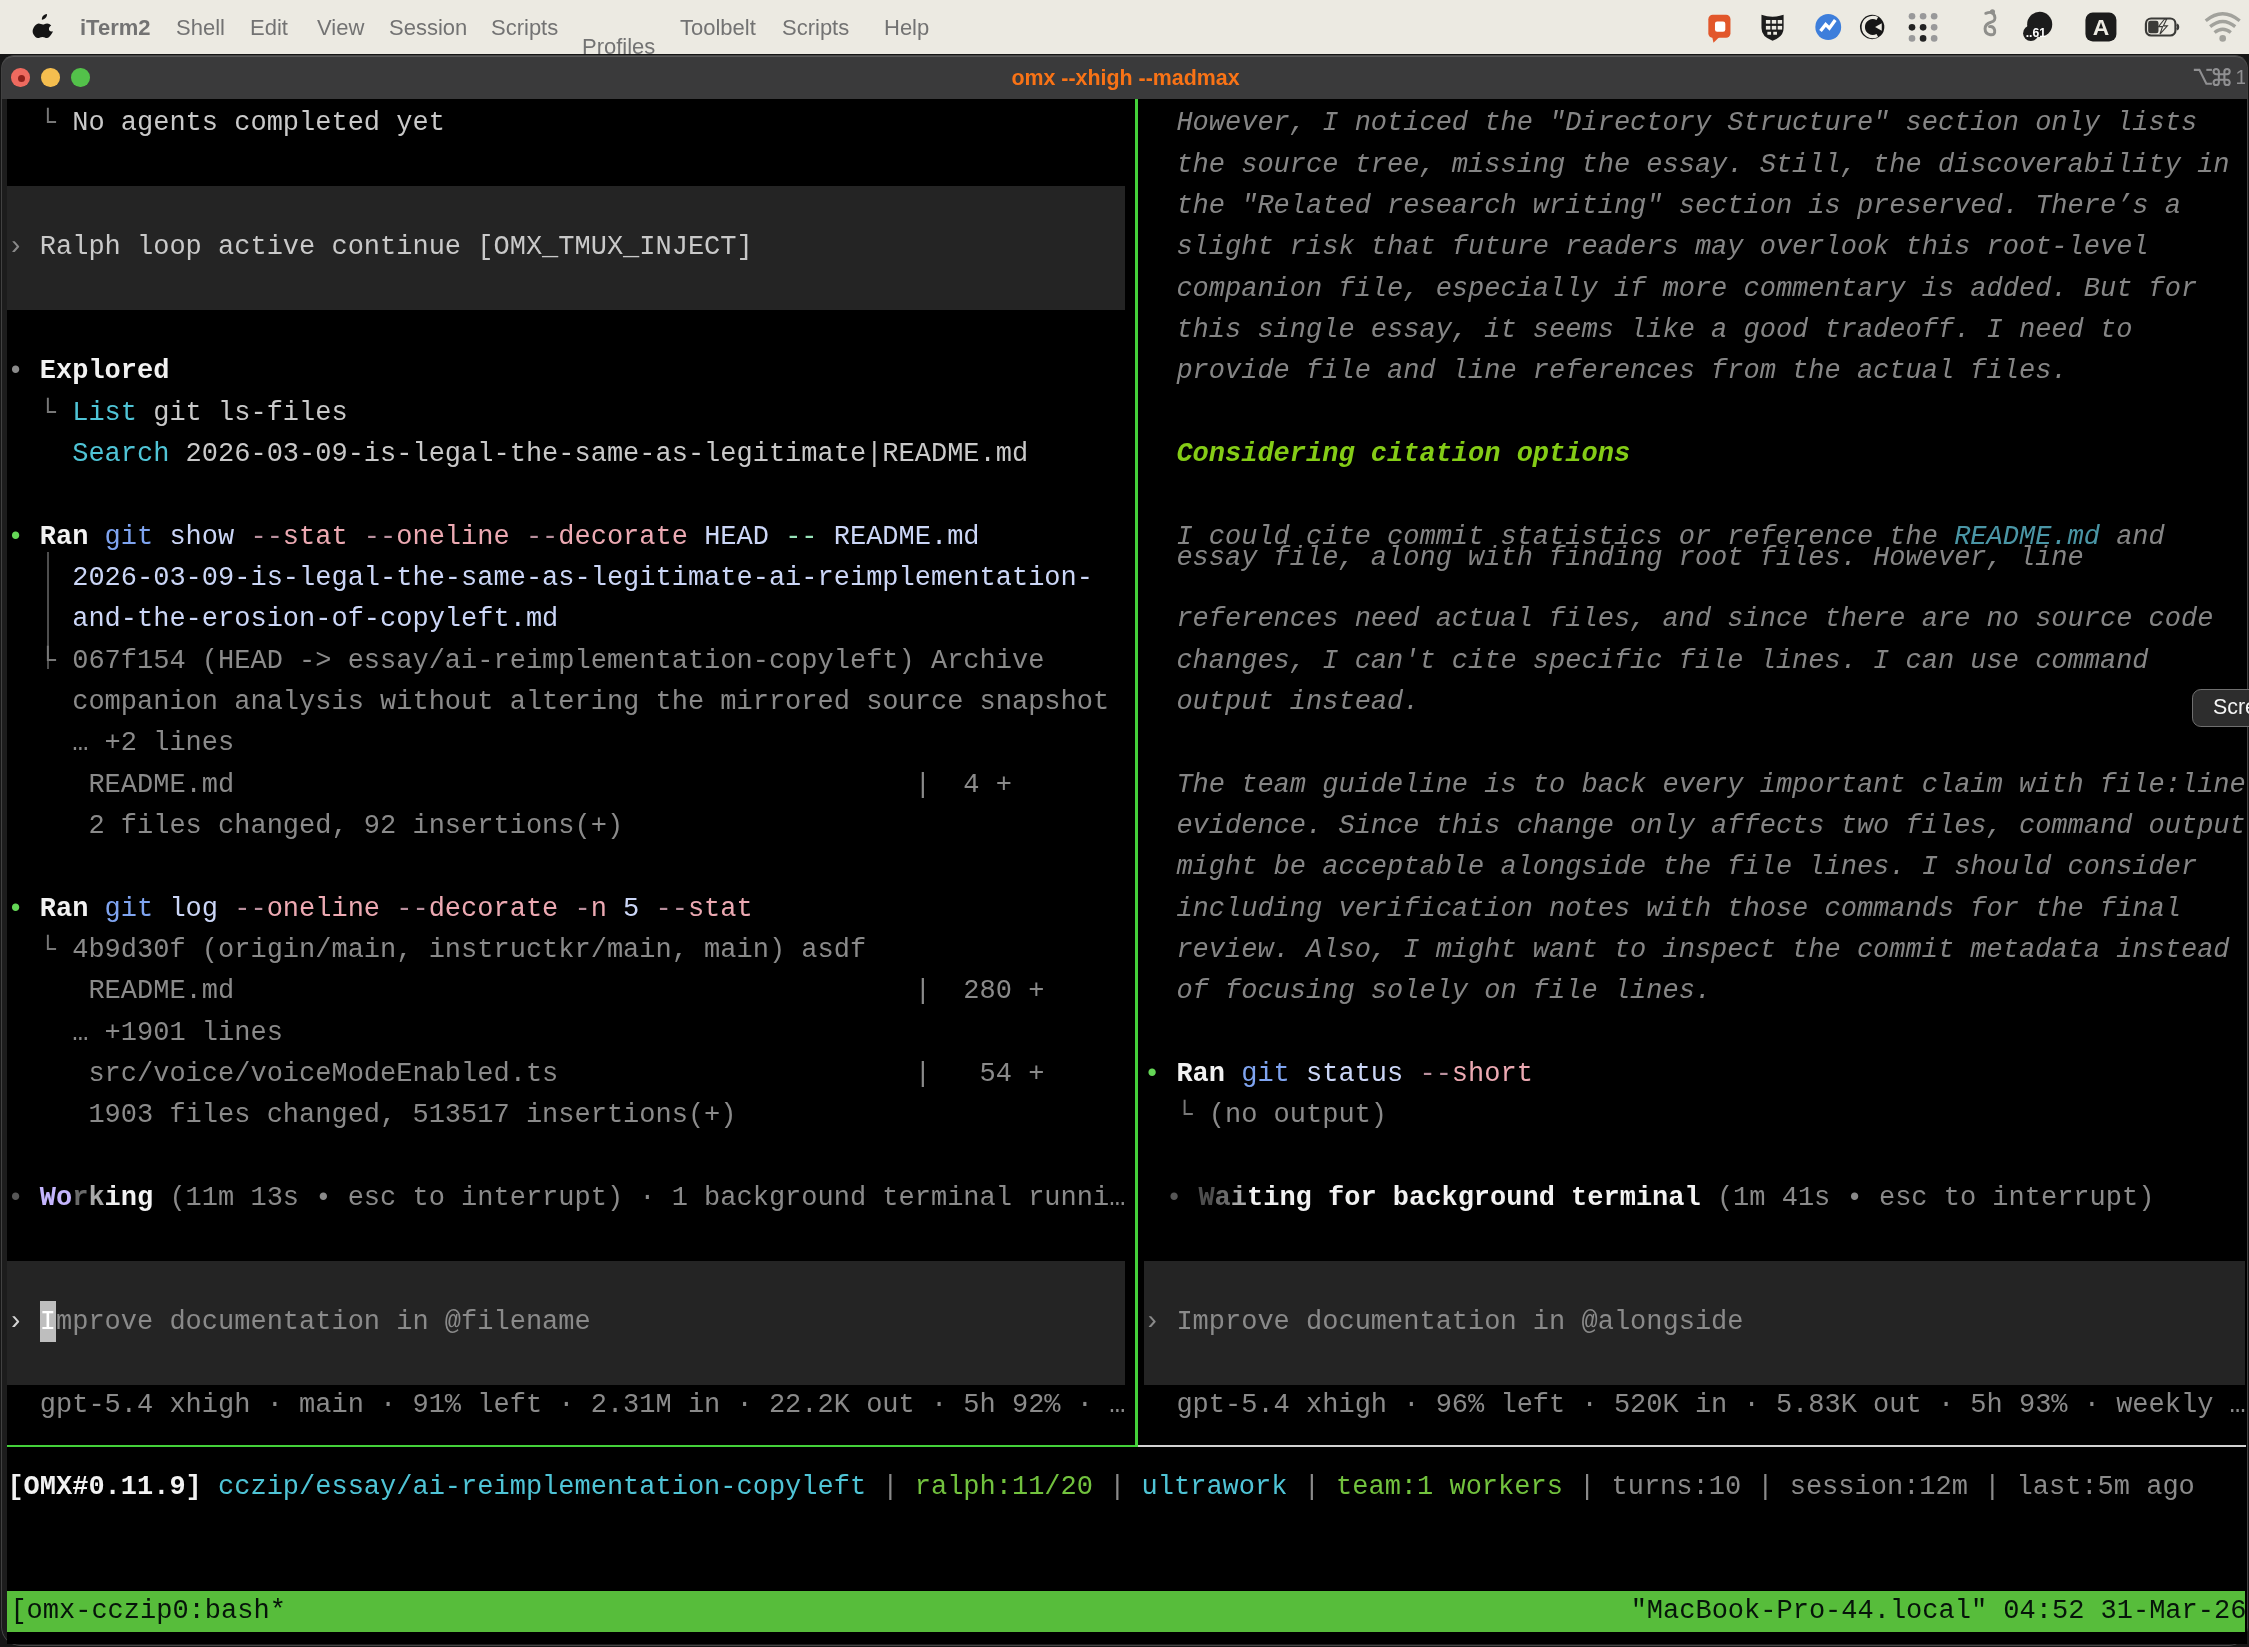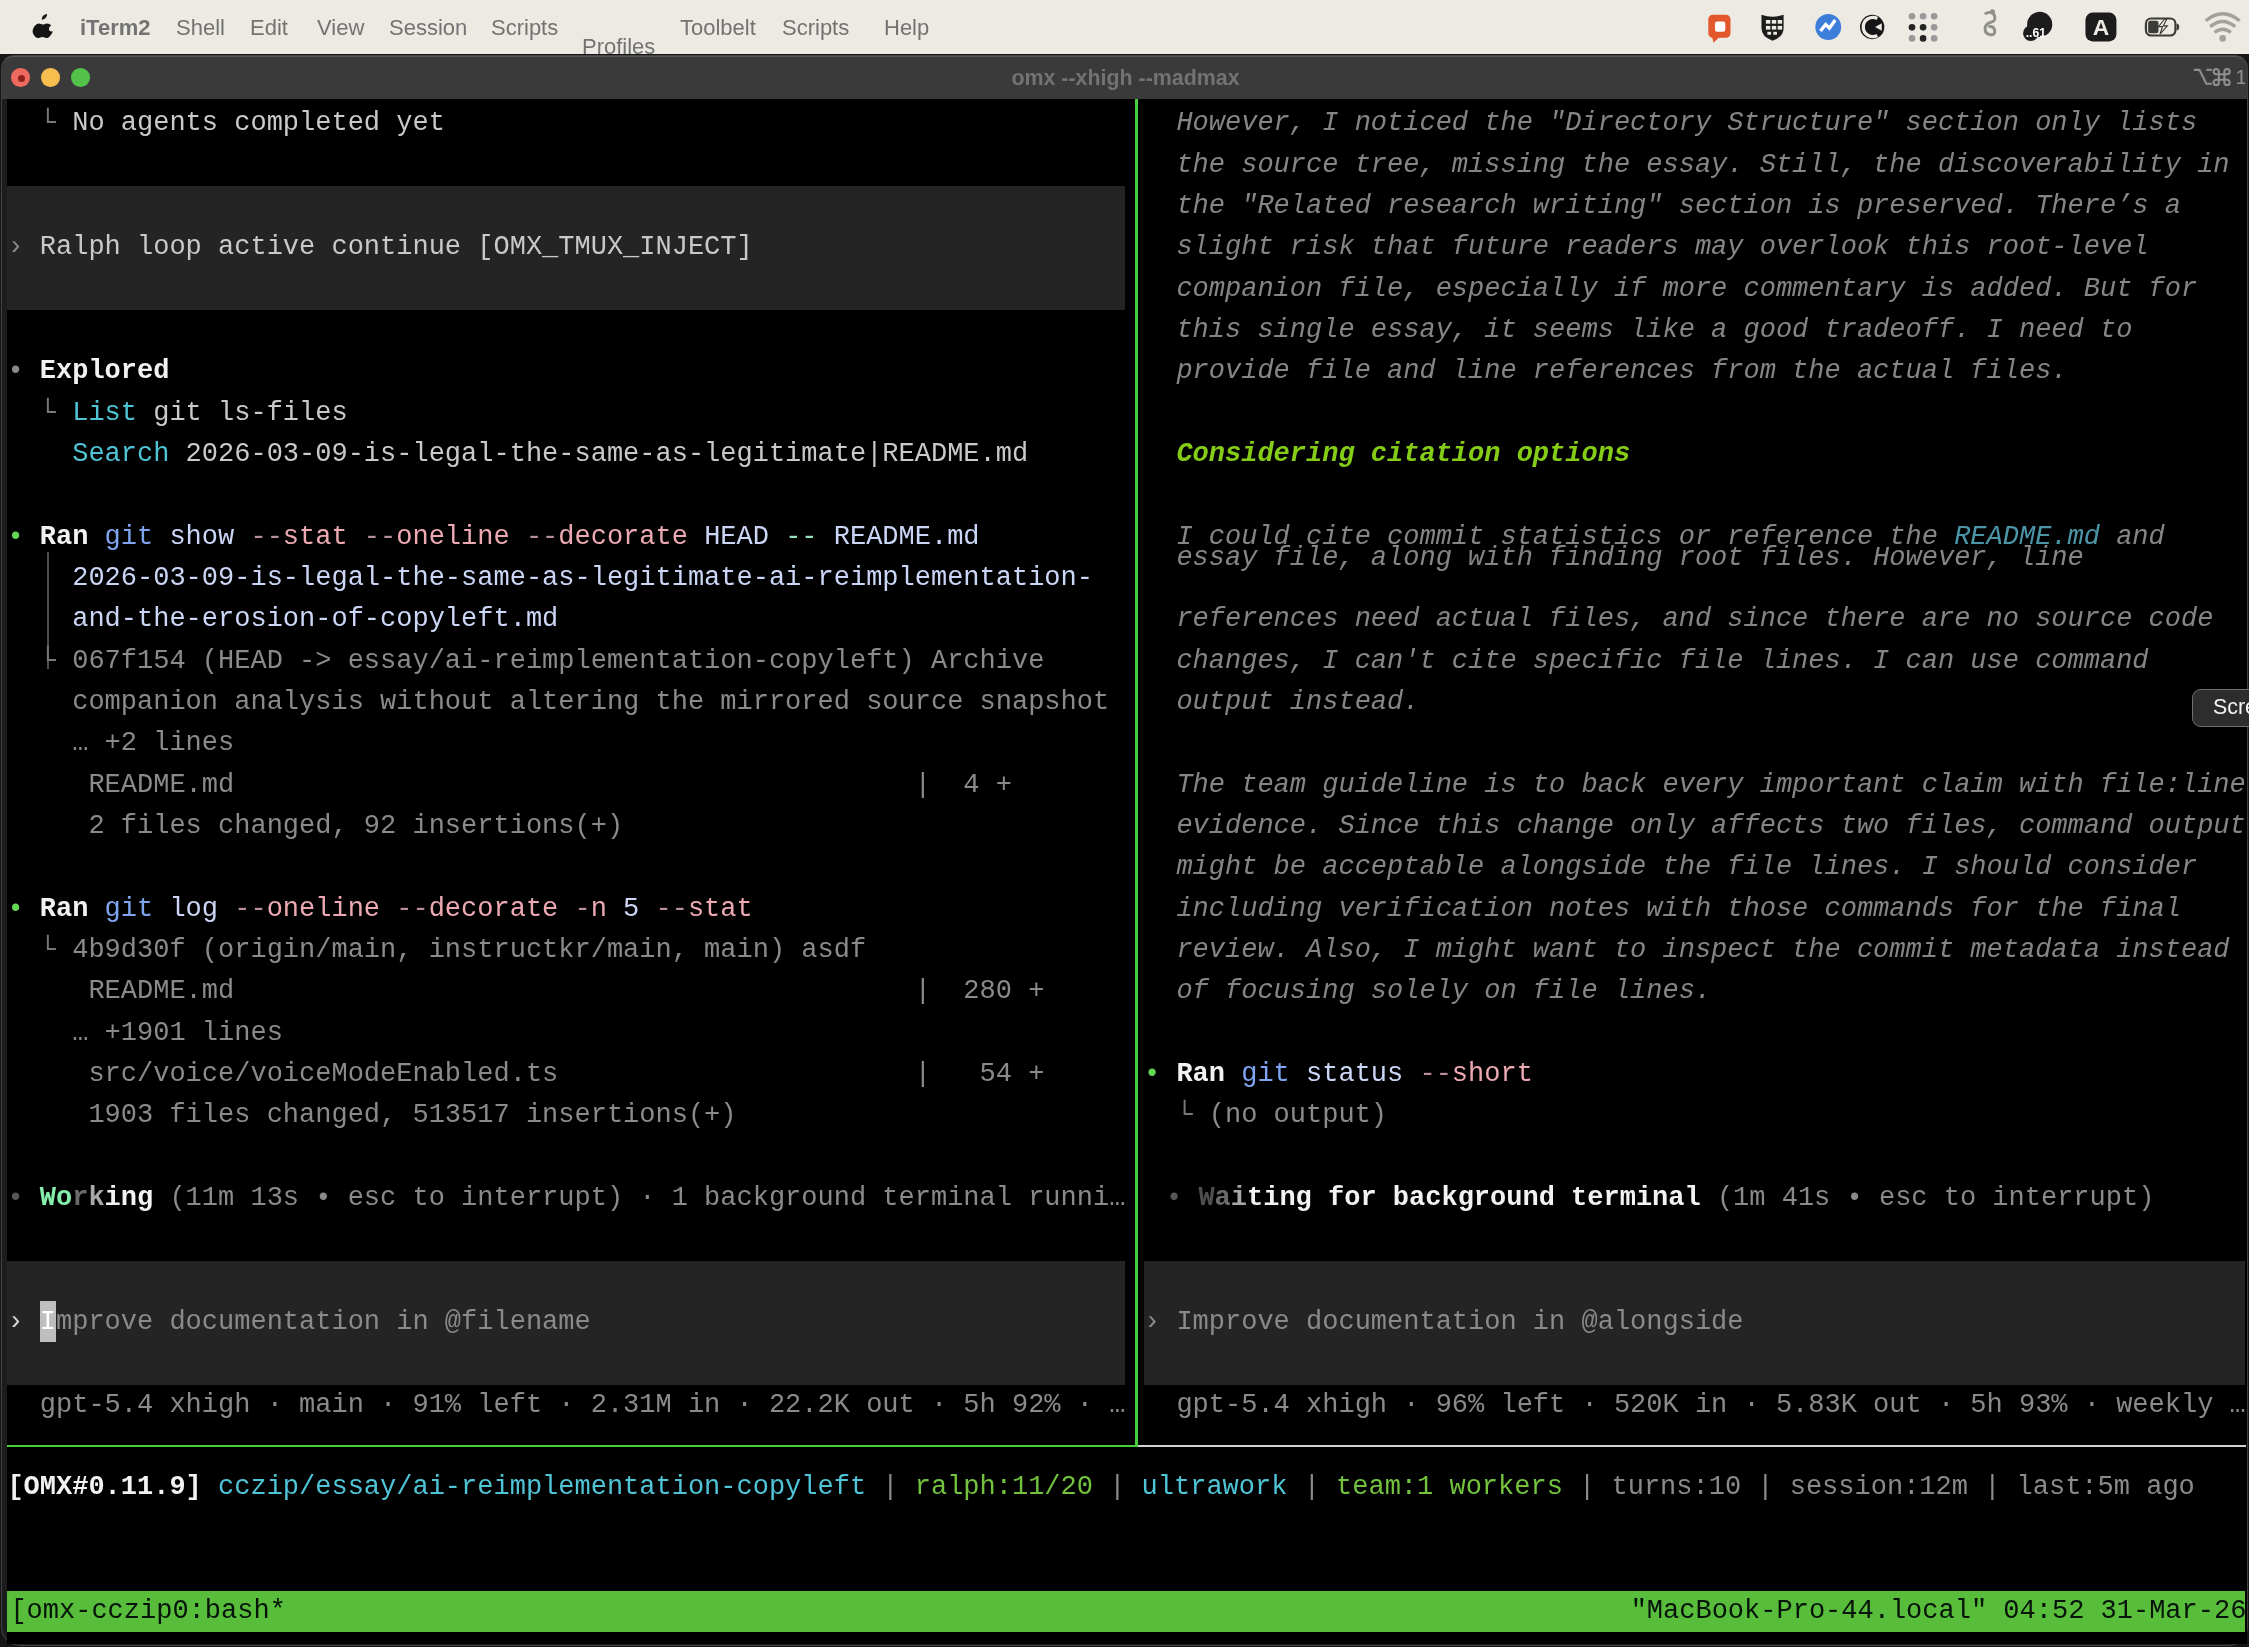--- a/index.html
+++ b/index.html
@@ -3,21 +3,21 @@
 <meta charset="utf-8">
 <style>
   * { margin:0; padding:0; box-sizing:border-box; }
   html,body { width:2250px; height:1648px; background:#161616; overflow:hidden; }
   #menubar { position:absolute; left:0; top:0; width:2250px; height:54px; background:#ECEAE2; }
   .mi { position:absolute; top:0; height:54px; line-height:56px; font-family:"Liberation Sans",sans-serif; font-size:22px; color:#737373; }
   #window { position:absolute; left:2.2px; top:56px; width:2245px; height:1589px; background:#1C1C1C; border-radius:11.8px 11.8px 17.7px 17.7px; box-shadow:0 0 0 0.7px #545454; }
   #titlebar { position:absolute; left:2.2px; top:56px; width:2245px; height:43px; background:#3A3A3B; border-radius:11.8px 11.8px 0 0; border-top:0.7px solid #595959; }
   #term { position:absolute; left:7.4px; top:99px; width:2240px; height:1545px; background:#000; }
   .tl { position:absolute; border-radius:50%; }
-  #title { position:absolute; top:66px; left:904px; width:443px; text-align:center; font-family:"Liberation Sans",sans-serif; font-weight:bold; font-size:21.4px; color:#737373; }
+  #title { position:absolute; top:66px; left:904px; width:443px; text-align:center; font-family:"Liberation Sans",sans-serif; font-weight:bold; font-size:21.4px; color:#f97316; }
   .box { position:absolute; background:#242424; }
   pre.r { position:absolute; font-family:"Liberation Mono",monospace; font-size:27px; line-height:41px; height:41px; color:#C9C9C9; white-space:pre; }
   pre.ital { color:#858585; font-style:italic; }
   .b  { color:#F2F2F2; font-weight:bold; }
   .d  { color:#8A8A8A; }
   .t  { color:#787878; }
   .g  { color:#64D656; }
   .blu{ color:#7FA4F0; }
   .lav{ color:#CBD6F7; }
   .pk { color:#ECA9B2; }
@@ -144,21 +144,21 @@
 <pre class="r" style="left:7.4px;top:682px;">    <span class="d">companion analysis without altering the mirrored source snapshot</span></pre>
 <pre class="r" style="left:7.4px;top:723px;">    <span class="d">… +2 lines</span></pre>
 <pre class="r" style="left:7.4px;top:765px;"><span class="d">     README.md                                          |  4 +</span></pre>
 <pre class="r" style="left:7.4px;top:806px;">     <span class="d">2 files changed, 92 insertions(+)</span></pre>
 <pre class="r" style="left:7.4px;top:889px;"><span class="g">•</span> <span class="b">Ran</span> <span class="blu">git</span> <span class="lav">log</span> <span class="dsh">--</span><span class="pk">oneline</span> <span class="dsh">--</span><span class="pk">decorate</span> <span class="dsh">-</span><span class="pk">n</span> <span class="lav">5</span> <span class="dsh">--</span><span class="pk">stat</span></pre>
 <pre class="r" style="left:7.4px;top:930px;">  <span class="t">└</span> <span class="d">4b9d30f (origin/main, instructkr/main, main) asdf</span></pre>
 <pre class="r" style="left:7.4px;top:971px;"><span class="d">     README.md                                          |  280 +</span></pre>
 <pre class="r" style="left:7.4px;top:1013px;">    <span class="d">… +1901 lines</span></pre>
 <pre class="r" style="left:7.4px;top:1054px;"><span class="d">     src/voice/voiceModeEnabled.ts                      |   54 +</span></pre>
 <pre class="r" style="left:7.4px;top:1095px;">     <span class="d">1903 files changed, 513517 insertions(+)</span></pre>
-<pre class="r" style="left:7.4px;top:1178px;"><span style="color:#565656;">•</span> <span style="color:#86efac;font-weight:bold;">Wo</span><span style="color:#6A6A6A;font-weight:bold;">r</span><span style="color:#A8A8A8;font-weight:bold;">k</span><span class="wb">ing</span> <span class="d">(11m 13s • esc to interrupt) · 1 background terminal runni…</span></pre>
+<pre class="r" style="left:7.4px;top:1178px;"><span style="color:#565656;">•</span> <span style="color:#c4b5fd;font-weight:bold;">Wo</span><span style="color:#6A6A6A;font-weight:bold;">r</span><span style="color:#A8A8A8;font-weight:bold;">k</span><span class="wb">ing</span> <span class="d">(11m 13s • esc to interrupt) · 1 background terminal runni…</span></pre>
 <pre class="r" style="left:7.4px;top:1302px;"><span style="color:#D4D4D4;">›</span> <span style="color:#FFFFFF;">I</span><span class="d">mprove documentation in @filename</span></pre>
 <pre class="r" style="left:7.4px;top:1385px;">  <span class="d">gpt-5.4 xhigh · main · 91% left · 2.31M in · 22.2K out · 5h 92% · …</span></pre>
 <pre class="r" style="left:7.4px;top:1467px;"><span class="b">[OMX#0.11.9]</span> <span class="c">cczip/essay/ai-reimplementation-copyleft</span> <span class="d">|</span> <span class="sg">ralph:11/20</span> <span class="d">|</span> <span class="c">ultrawork</span> <span class="d">|</span> <span class="sg">team:1 workers</span> <span class="d">|</span> <span class="d">turns:10</span> <span class="d">|</span> <span class="d">session:12m</span> <span class="d">|</span> <span class="d">last:5m ago</span></pre>
 <pre class="r ital" style="left:1144px;top:103px;">  However, I noticed the "Directory Structure" section only lists</pre>
 <pre class="r ital" style="left:1144px;top:145px;">  the source tree, missing the essay. Still, the discoverability in</pre>
 <pre class="r ital" style="left:1144px;top:186px;">  the "Related research writing" section is preserved. There’s a</pre>
 <pre class="r ital" style="left:1144px;top:227px;">  slight risk that future readers may overlook this root-level</pre>
 <pre class="r ital" style="left:1144px;top:269px;">  companion file, especially if more commentary is added. But for</pre>
 <pre class="r ital" style="left:1144px;top:310px;">  this single essay, it seems like a good tradeoff. I need to</pre>
 <pre class="r ital" style="left:1144px;top:351px;">  provide file and line references from the actual files.</pre>

